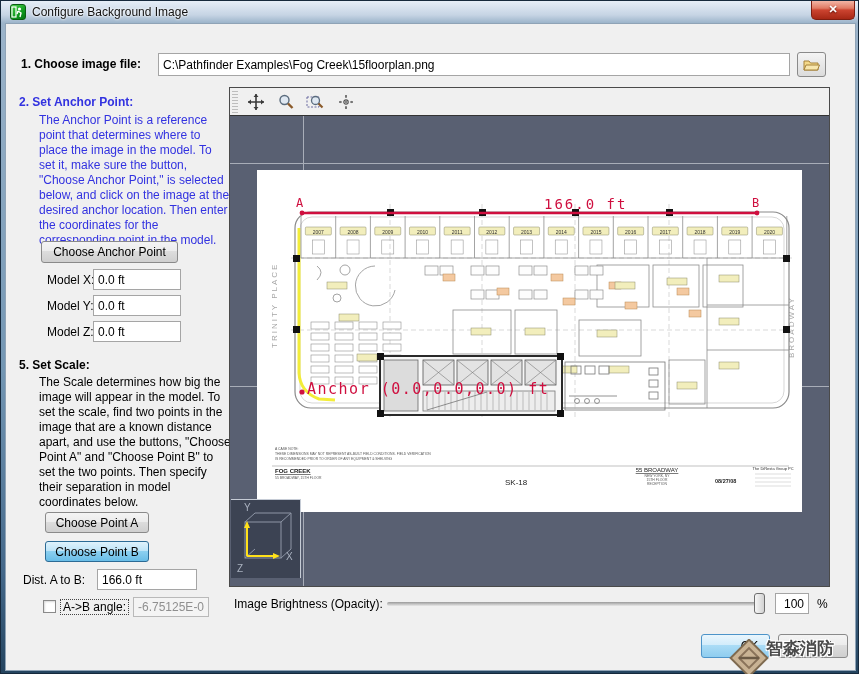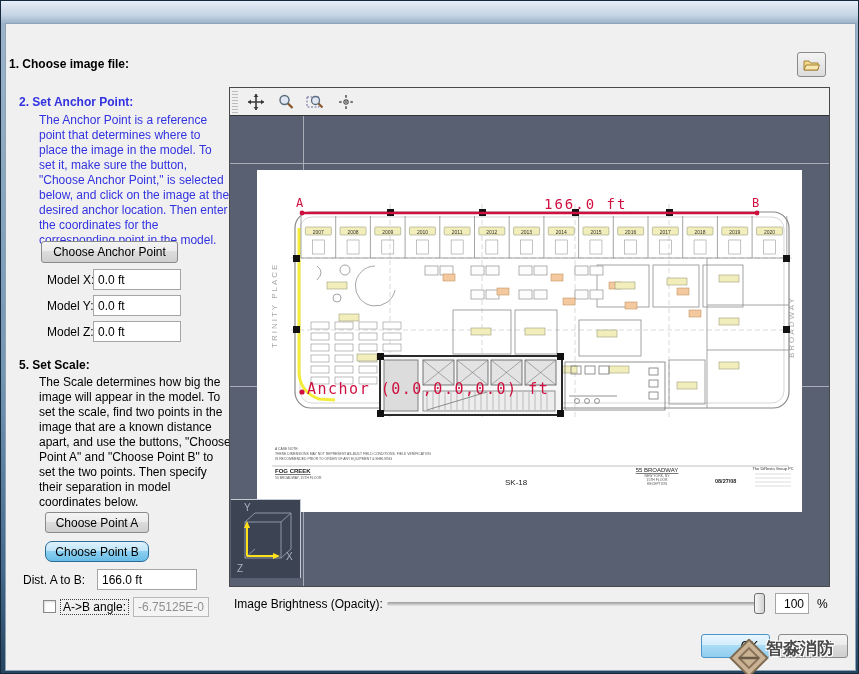--- a/index.html
+++ b/index.html
@@ -30,21 +30,21 @@
 
   .tf { position:absolute; border:1px solid #a5a5a5; background:#fff;
     font-family:"Liberation Sans",sans-serif; font-size:12px; padding:2px 4px; }
   .tf:disabled, .tf.dis { background:#f4f4f4; color:#8f8f8f; border-color:#b9b9b9; }
 
   .btn { position:absolute; display:flex; align-items:center; justify-content:center;
     font-family:"Liberation Sans",sans-serif; font-size:12px;
     background:linear-gradient(180deg,#f4f4f4 0%,#ececec 45%,#dddddd 46%,#cfcfcf 100%);
     border:1px solid #8a8a8a; border-radius:3px; cursor:pointer; }
   .btn.toggled { background:linear-gradient(180deg,#dff2fc 0%,#bfe5f8 45%,#8ed1f1 46%,#69bde7 100%);
-    border-color:#2c6b95;border-radius:7px; }
+    border-color:#2c6b95; }
   .btn.default { background:linear-gradient(180deg,#eaf6fd 0%,#d2ecfb 45%,#abdcf6 46%,#8fcdef 100%);
     border-color:#4d94c9; }
 
   .iconbtn { position:absolute; background:linear-gradient(180deg,#f4f4f4,#dcdcdc);
     border:1px solid #8a8a8a; border-radius:3px; display:flex; align-items:center; justify-content:center; cursor:pointer; }
 
   .checkbox { position:absolute; width:13px; height:13px; background:#fff;
     border:1px solid #8a8a8a; box-shadow:inset 1px 1px 2px #d8d8d8; cursor:pointer; }
   .focus-dotted { border:1px dotted #444; padding:0 2px; }
 
@@ -72,24 +72,36 @@
   .wm-t1 { font-size:17px; font-weight:bold; color:#4a4a4a;
     text-shadow:-1px -1px 0 #fff,1px -1px 0 #fff,-1px 1px 0 #fff,1px 1px 0 #fff; }
   .wm-t2 { font-size:13px; font-weight:bold; color:#3f3f3f; letter-spacing:1px;
     text-shadow:-1px -1px 0 #fff,1px -1px 0 #fff,-1px 1px 0 #fff,1px 1px 0 #fff; }
 </style>
 </head>
 <body>
 
 <div class="window">
 
+  <div class="titlebar">
+    <div class="title-icon">
+      <svg width="14" height="14" viewBox="0 0 14 14" style="margin:0 0 0 0">
+        <rect x="1" y="2" width="4" height="10" fill="none" stroke="#fff" stroke-width="1.2"></rect>
+        <circle cx="8.5" cy="4" r="1.6" fill="#fff"></circle>
+        <path d="M7 6 L10 8 L9 12 M7 6 L6 9" stroke="#fff" stroke-width="1.4" fill="none"></path>
+      </svg>
+    </div>
+    <div class="title-text">Configure Background Image</div>
+    <div class="close-btn">✕</div>
+  </div>
 
   <div class="client"></div>
 
-  <div class="lbl b" style="left:8px; top:56px;">1. Choose image file:</div>
+  <div class="lbl b" style="left:20px; top:56px;">1. Choose image file:</div>
+  <input class="tf" style="left: 157px; top: 52px; width: 632px; height: 23px;" value="C:\Pathfinder Examples\Fog Creek\15floorplan.png">
   <div class="iconbtn" style="left:796px; top:51px; width:29px; height:25px;">
     <svg width="18" height="14" viewBox="0 0 18 14">
       <path d="M1 3 L6 3 L7.5 5 L15 5 L15 12 L1 12 Z" fill="#f4d98a" stroke="#a5823a" stroke-width="1"></path>
       <path d="M3 7 L16.5 7 L14.5 12 L1 12 Z" fill="#f8e7ae" stroke="#a5823a" stroke-width="1"></path>
     </svg>
   </div>
 
   <div class="lbl b bluetxt" style="left:18px; top:94px;">2. Set Anchor Point:</div>
   <div class="lbl bluetxt wrap" style="left:38px; top:112px; width:191px; white-space:normal;">The Anchor Point is a reference point that determines where to place the image in the model.  To set it, make sure the button, "Choose Anchor Point," is selected below, and click on the image at the desired anchor location.  Then enter the coordinates for the corresponding point in the model.</div>
   <div class="btn" style="left:40px; top:240px; width:137px; height:22px;">Choose Anchor Point</div>

